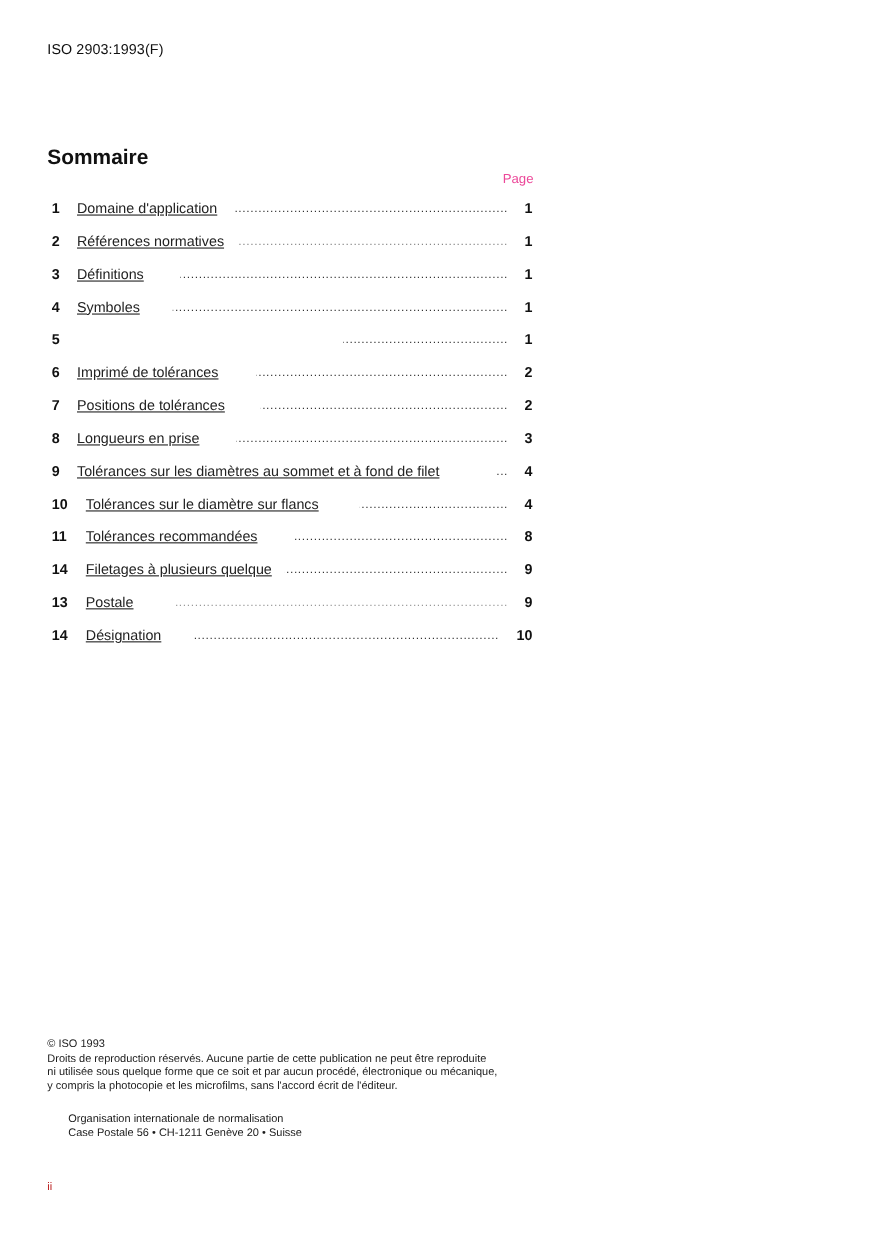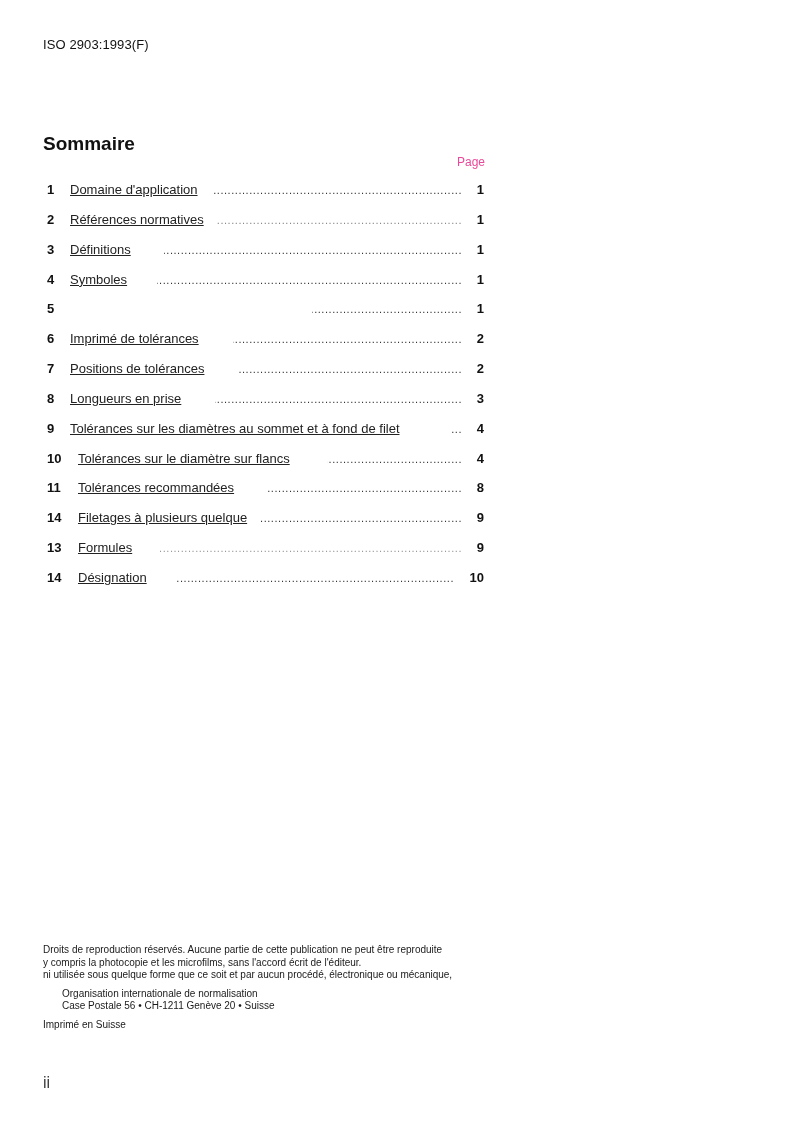--- a/index.html
+++ b/index.html
@@ -96,28 +96,28 @@
       line-height: 12.5px;
       color: #1a1a1a;
     }
     .copyright p {
       margin: 0;
     }
     .copyright .indent {
       padding-left: 19px;
     }
     .copyright .gap-top {
-      margin-top: 6px;
+      margin-top: 18px;
     }
     .page-number {
       position: absolute;
       left: 43px;
       top: 1074px;
-      font-size: 16px;
-      color: #404040;
+      font-size: 10px;
+      color: #b91c1c;
     }
   </style>
 </head>
 <body>
 
 <div class="doc-id">ISO 2903:1993(F)</div>
 
 <h1 class="toc-title">Sommaire</h1>
 
 <div class="page-col-label">Page</div>
@@ -189,34 +189,34 @@
     <span class="toc-page">8</span>
   </li>
   <li class="toc-entry">
     <span class="toc-num">14</span>
     <span class="toc-label" style="left:31px">Filetages à plusieurs quelque</span>
     <span class="toc-dots" style="left:212px">................................................................................................................................</span>
     <span class="toc-page">9</span>
   </li>
   <li class="toc-entry">
     <span class="toc-num">13</span>
-    <span class="toc-label" style="left:31px">Formules</span>
+    <span class="toc-label" style="left:31px">Postale</span>
     <span class="toc-dots" style="left:113px; color:#999">................................................................................................................................</span>
     <span class="toc-page">9</span>
   </li>
   <li class="toc-entry">
     <span class="toc-num">14</span>
     <span class="toc-label" style="left:31px">Désignation</span>
     <span class="toc-dots" style="left:128px; right:30px">................................................................................................................................</span>
     <span class="toc-page">10</span>
   </li>
 </ul>
 
 <div class="copyright">
+  <p>©  ISO  1993</p>
   <p>Droits de reproduction réservés. Aucune partie de cette publication ne peut être reproduite</p>
+  <p>ni utilisée sous quelque forme que ce soit et par aucun procédé, électronique ou mécanique,</p>
   <p>y compris la photocopie et les microfilms, sans l'accord écrit de l'éditeur.</p>
-  <p>ni utilisée sous quelque forme que ce soit et par aucun procédé, électronique ou mécanique,</p>
   <p class="indent gap-top">Organisation internationale de normalisation</p>
   <p class="indent">Case Postale 56 • CH-1211 Genève 20 • Suisse</p>
-  <p class="gap-top">Imprimé en Suisse</p>
 </div>
 
 <div class="page-number">ii</div>
 
 </body></html>

